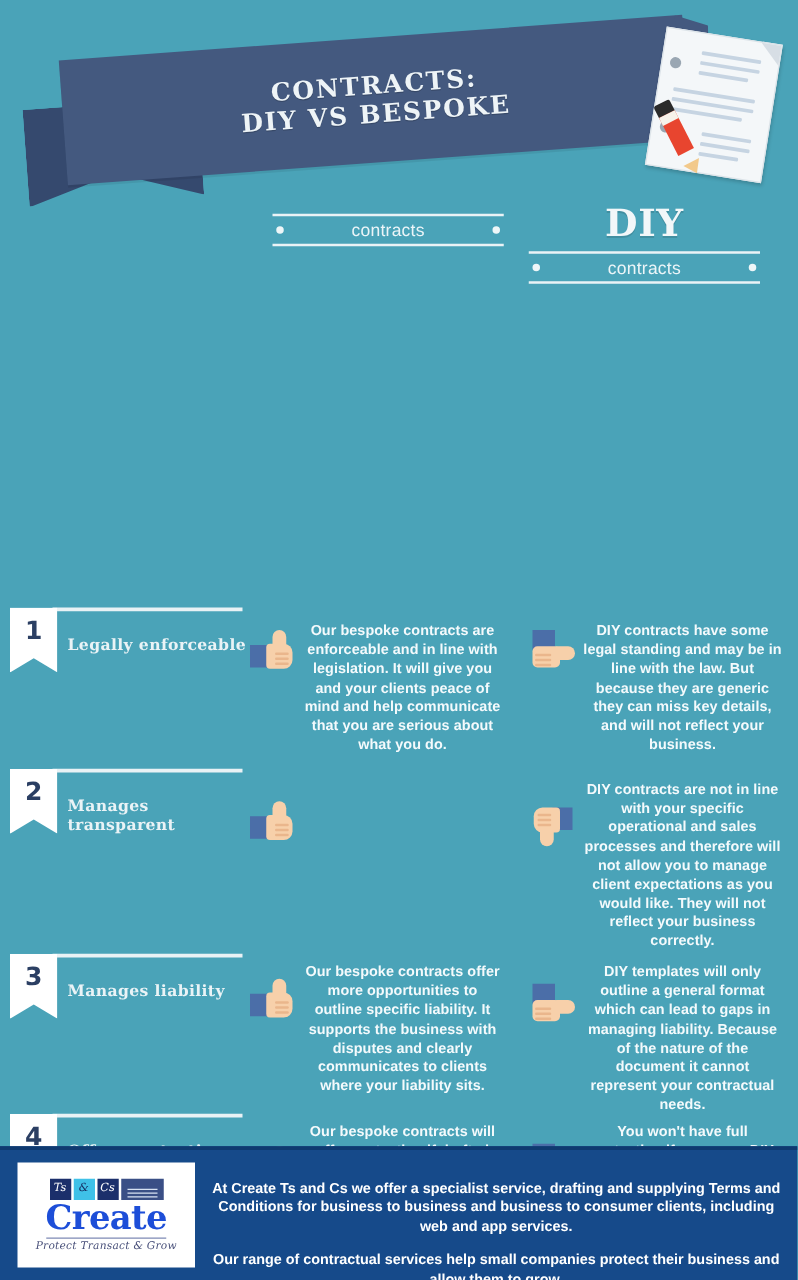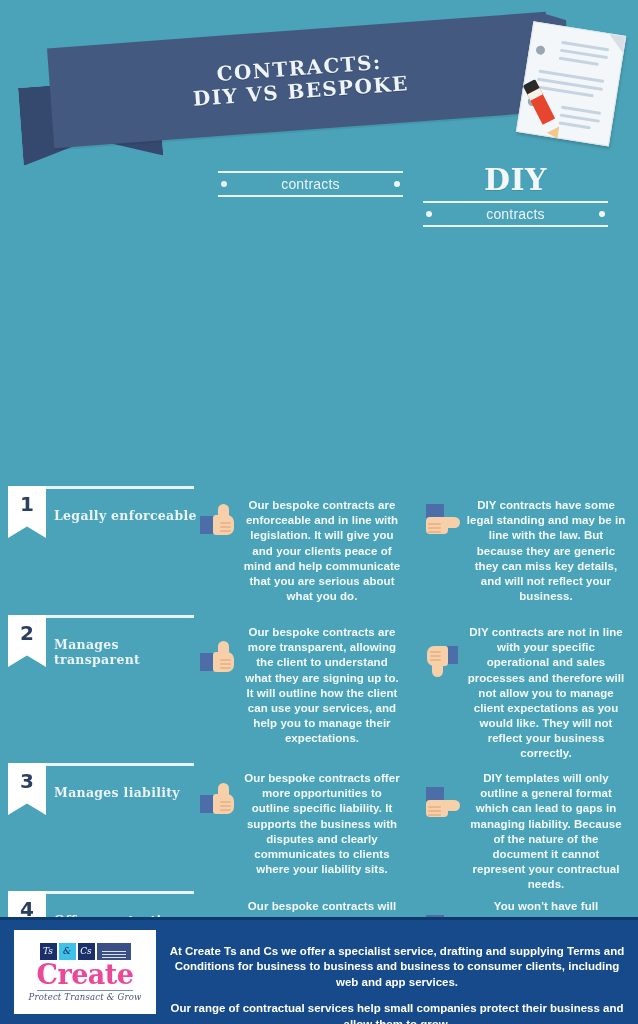--- a/index.html
+++ b/index.html
@@ -159,21 +159,21 @@
   .tile{
     width:17px;height:17px;display:flex;align-items:center;justify-content:center;
     font-family:"DejaVu Serif", serif;font-size:9px;color:#ffffff;font-style:italic;
   }
   .tile.t1{background:#1b2f6b;}
   .tile.t2{background:#3fc1e8;color:#14285c;}
   .tile.t3{background:#1b2f6b;}
   .tile.t4{background:#3a4f86;width:34px;}
   .tile.t4 i{display:block;width:24px;height:1px;background:#d8e2f2;box-shadow:0 3px 0 #d8e2f2,0 6px 0 #d8e2f2;font-style:normal;}
   .logo-word{
-    font-family:"DejaVu Serif", serif;font-weight:bold;font-size:27px;color:#ec4899;
+    font-family:"DejaVu Serif", serif;font-weight:bold;font-size:27px;color:#1d4ed8;
     line-height:1;letter-spacing:-.5px;
   }
   .logo-rule{width:96px;height:1px;background:#7f8ab5;margin:2px 0 1px;}
   .logo-tag{
     font-family:"DejaVu Serif", serif;font-style:italic;font-size:8.5px;color:#49507a;
     letter-spacing:.2px;
   }
   .footer-text{
     position:absolute;left:168px;top:24px;width:458px;text-align:center;color:#ffffff;
   }
@@ -284,21 +284,20 @@
       <div class="row-label">Manages transparent</div>
       <div class="cell bespoke" style="top:10px;">
         <div class="hand thumbup" style="top:14px;">
           <div class="h-cuff"></div>
             <div class="h-palm p1"></div>
             <div class="h-palm p2"></div>
           <div class="h-fing f1"></div>
             <div class="h-fing f2"></div>
             <div class="h-fing f3"></div>
         </div>
-        <div class="cell-text">Our bespoke contracts are more transparent, allowing the client to understand what they are signing up to. It will outline how the client can use your services, and help you to manage their expectations.</div>
       </div>
       <div class="cell diy" style="top:10px;">
         <div class="hand thumbdown" style="top:18px;">
           <div class="h-cuff"></div>
             <div class="h-palm p1"></div>
             <div class="h-palm p2"></div>
           <div class="h-fing f1"></div>
             <div class="h-fing f2"></div>
             <div class="h-fing f3"></div>
         </div>

